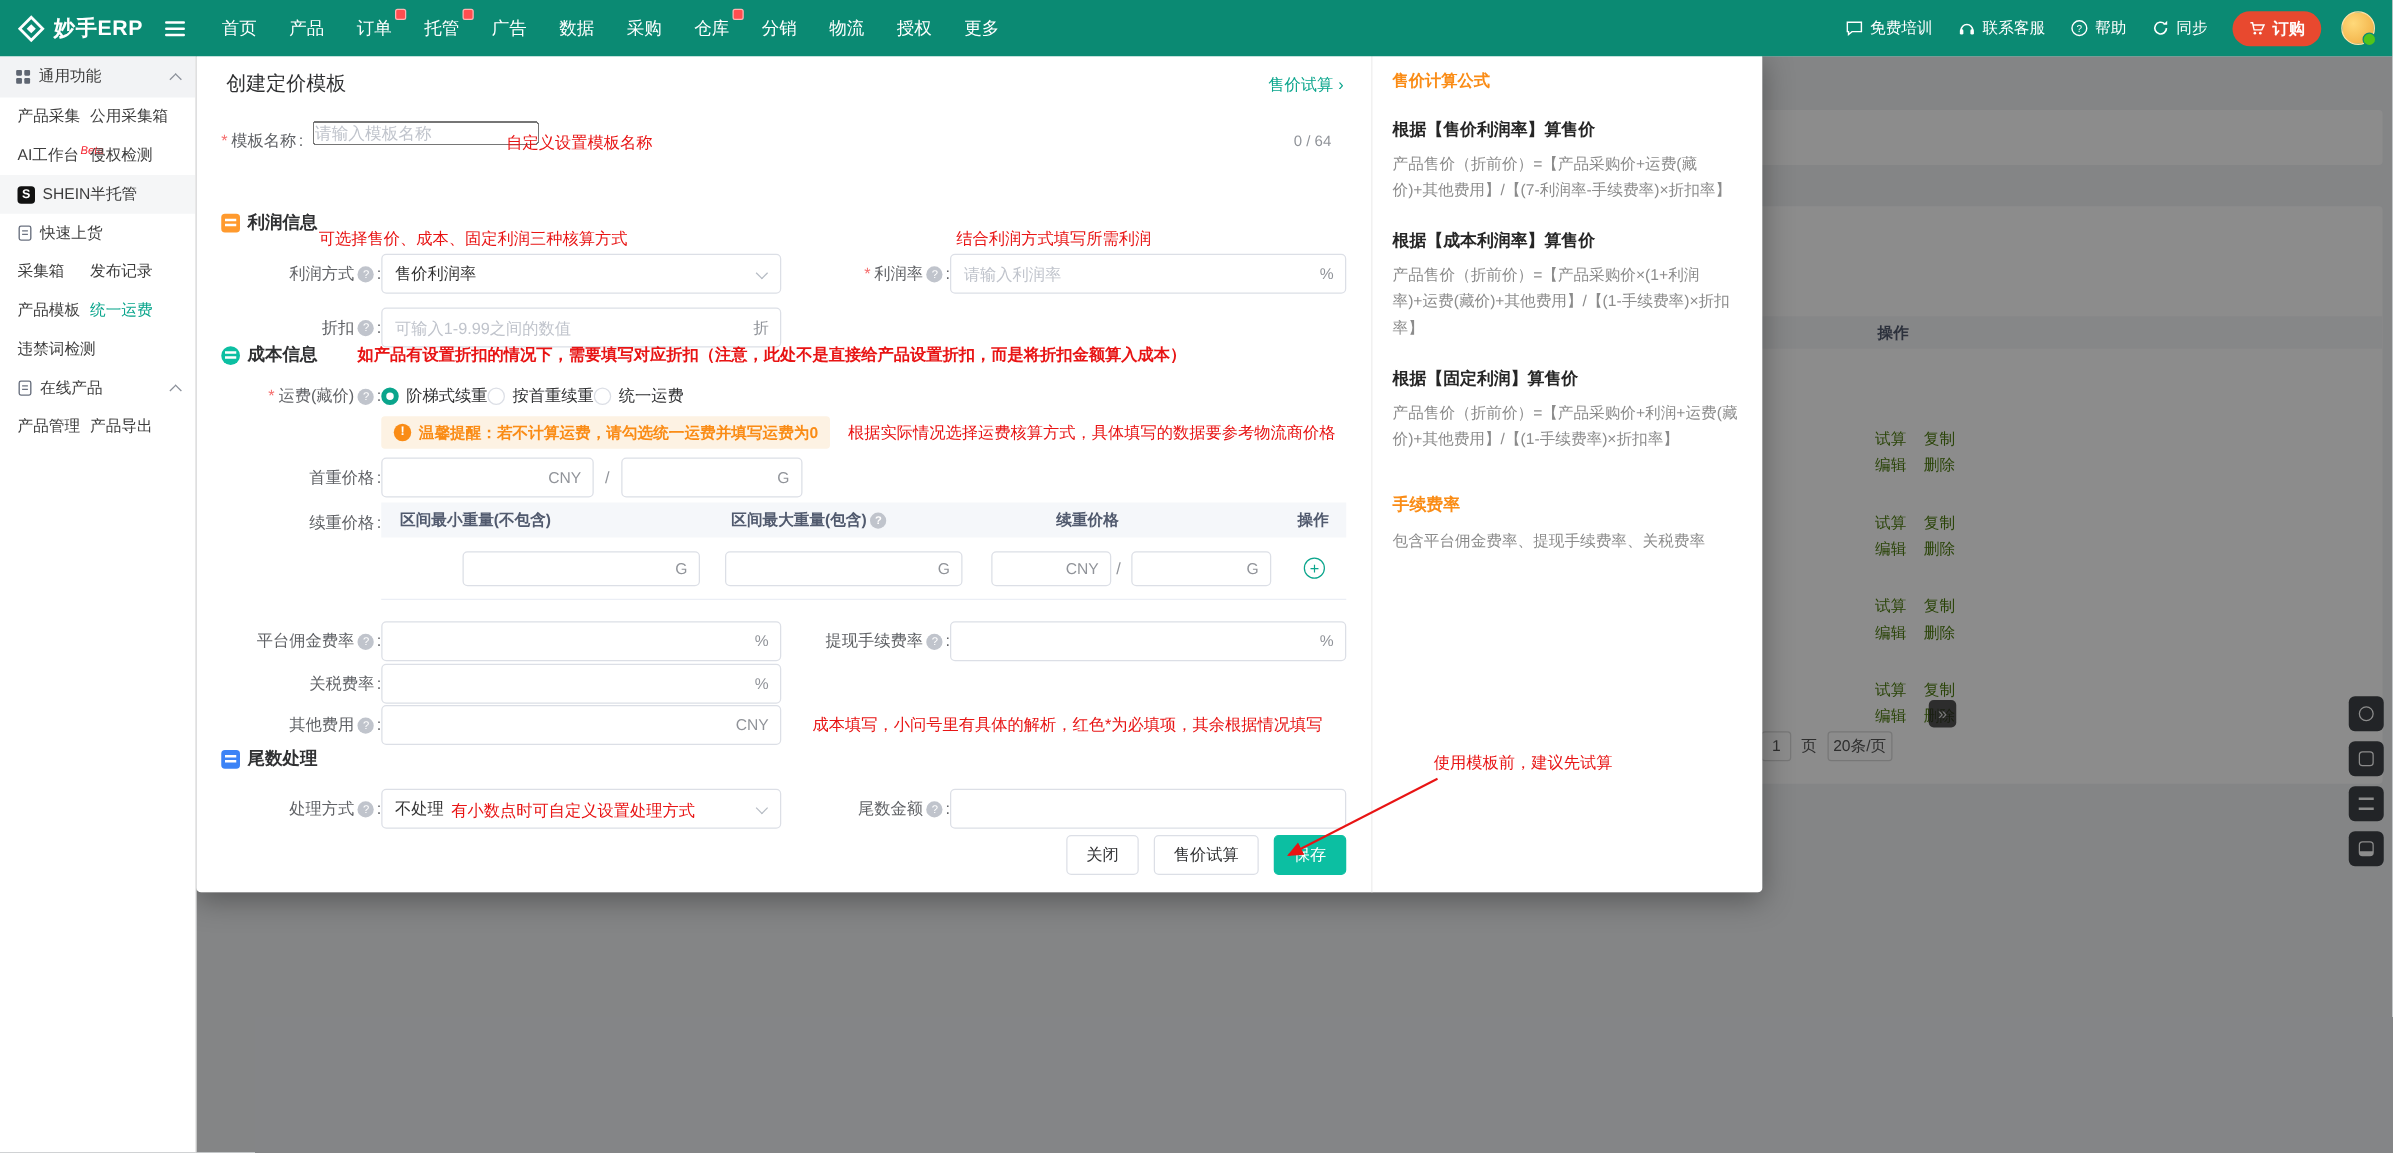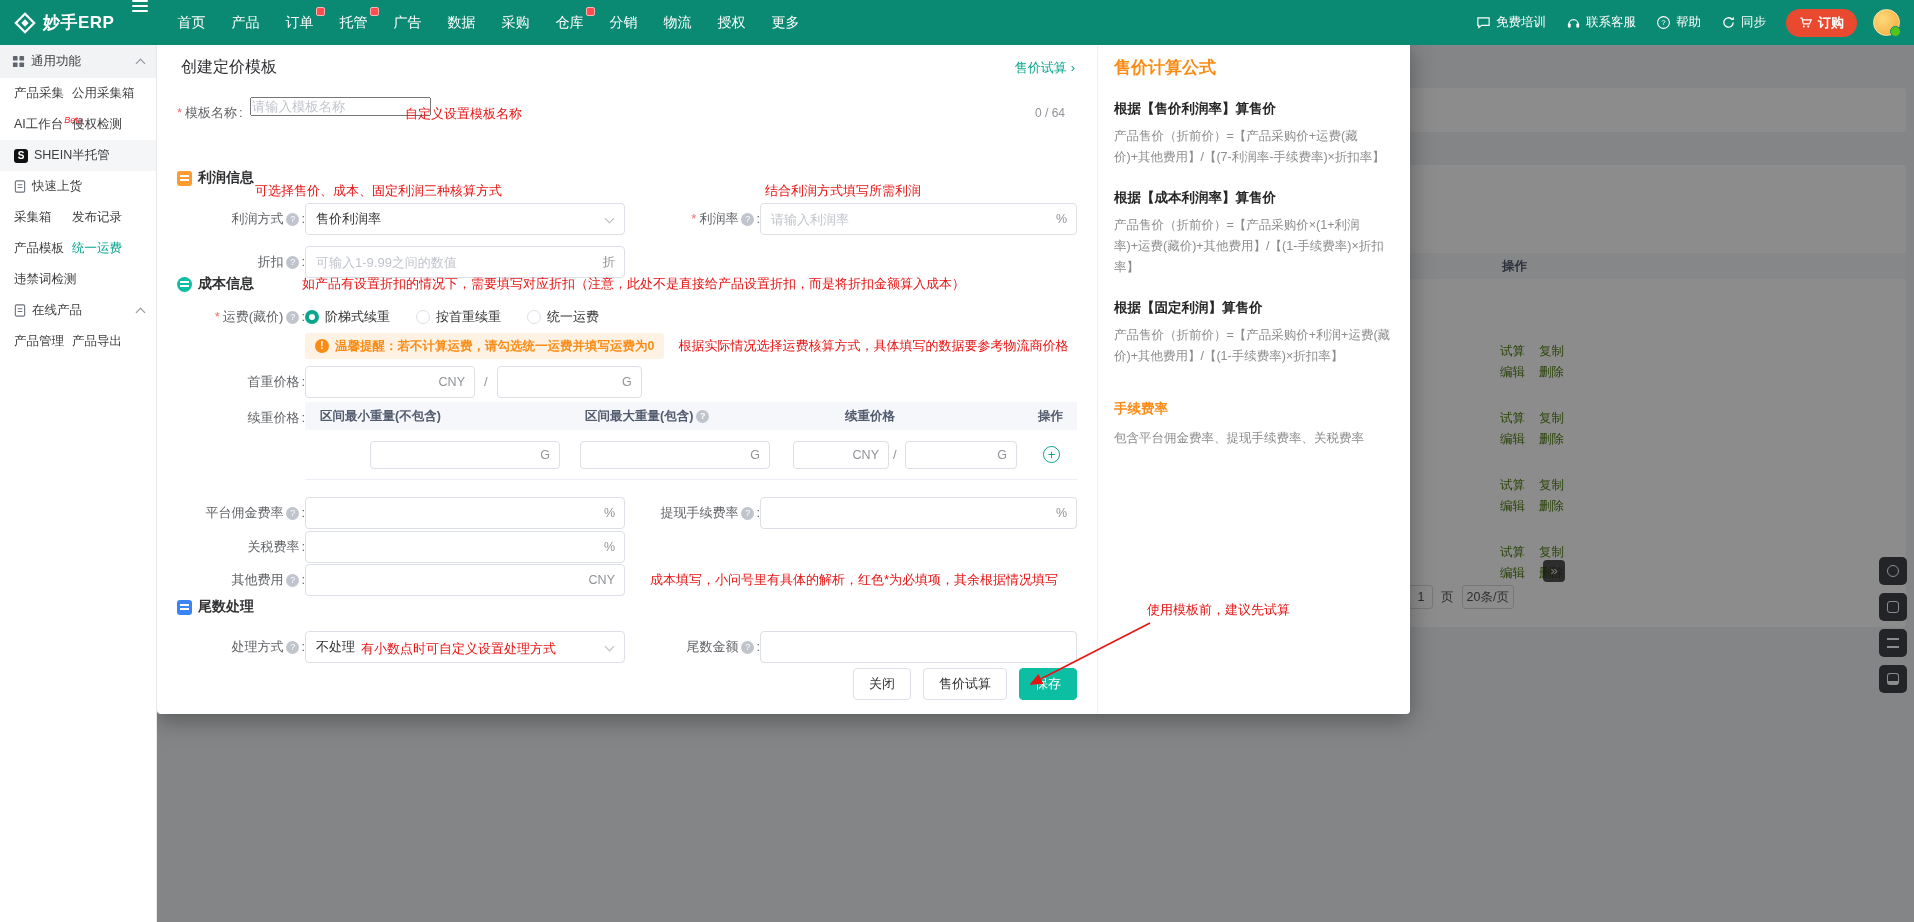--- a/index.html
+++ b/index.html
@@ -1,21 +1,21 @@
 <!DOCTYPE html>
 <html><head>
 <meta charset="utf-8">
 <style>
 *{margin:0;padding:0;box-sizing:border-box}
 html,body{width:1914px;height:922px;overflow:hidden}
 body{font-family:"Liberation Sans","DejaVu Sans",sans-serif;font-size:13px;color:#333;background:#f0f2f5}
 .screen{position:relative;width:1914px;height:922px;background:#f0f2f5;overflow:hidden}
 
 
-.navbar{position:absolute;top:0;left:0;right:0;height:45px;background:#0b8a73;display:flex;color:#fff;padding:0 14px;z-index:30}
+.navbar{position:absolute;top:0;left:0;right:0;height:45px;background:#0b8a73;display:flex;align-items:center;color:#fff;padding:0 14px;z-index:30}
 .brand{display:flex;align-items:center;gap:7px;margin-right:18px;cursor:pointer}
 .brand-name{font-size:17px;font-weight:bold;letter-spacing:.5px}
 .hamburger{width:16px;height:12px;display:inline-flex;flex-direction:column;justify-content:space-between;margin-right:16px;cursor:pointer}
 .hamburger i{display:block;height:2px;background:#fff;border-radius:1px}
 .nav-items{display:flex;align-items:center}
 .nav-item{position:relative;padding:0 13px;font-size:14px;line-height:45px;color:#fff;text-decoration:none;cursor:pointer;white-space:nowrap}
 .nav-badge{position:absolute;top:7px;right:1px;width:9px;height:9px;background:#ff4d4f;border-radius:2px;border:1px solid #ffb3b3}
 .nav-right{margin-left:auto;display:flex;align-items:center}
 .nav-right-item{display:flex;align-items:center;gap:5px;margin-left:20px;font-size:12.5px;color:#fff;text-decoration:none;cursor:pointer;white-space:nowrap}
 .subscribe-btn{display:flex;align-items:center;gap:5px;margin-left:20px;background:#e8492f;border-radius:15px;padding:5px 13px;font-size:13px;font-weight:bold;cursor:pointer}
@@ -104,23 +104,23 @@
 .sec-ic.blue{background:#3c83f6}
 .sec-ic::after{content:"";position:absolute;left:3px;right:3px;top:4px;height:2px;background:#fff;box-shadow:0 4px 0 #fff}
 
 .profit-header{top:127px}
 .profit-ann{top:141px;height:16px}
 .ann-left{position:absolute;left:78px}
 .ann-right{position:absolute;left:588px}
 .row1{top:161px;height:32px}
 .discount-row{top:204px;height:32px}
 .cost-header{top:233px}
-.cost-header .ann{margin-left:42px;font-weight:normal}
+.cost-header .ann{margin-left:26px;font-weight:bold}
 .freight-row{top:264px;height:22px}
-.radio-group{display:flex;align-items:flex-start;gap:26px}
+.radio-group{display:flex;align-items:flex-start;}
 .radio-item{display:flex;align-items:center;gap:6px;color:#303133;cursor:pointer}
 .radio{width:14px;height:14px;border-radius:50%;border:1px solid #dcdfe6;background:#fff;flex:none}
 .radio.checked{border:4px solid #0aa58c}
 .warn-row{top:291px;height:26px}
 .warn-box{margin-left:128px;display:inline-flex;align-items:center;gap:6px;background:#fdf2e3;border-radius:3px;padding:0 10px;height:26px;color:#fa8c16;font-weight:bold;font-size:12.5px;white-space:nowrap}
 .warn-ic{width:14px;height:14px;border-radius:50%;background:#fa8c16;color:#fff;font-size:10px;line-height:14px;text-align:center;flex:none}
 .warn-ic::after{content:"!"}
 .warn-row .ann{margin-left:14px}
 .fw-row{top:324px;height:32px}
 .fw-inp1{position:relative;width:170px;height:32px}
@@ -143,21 +143,21 @@
 .other-row .ann{margin-left:25px;line-height:32px}
 .tail-header{top:556px}
 .tailm-row{top:589px;height:32px}
 .sel-ann{position:absolute;left:55px;top:8px}
 .m-footer{position:absolute;top:626px;right:20px;display:flex;gap:12px}
 .btn{height:32px;border:1px solid #dcdfe6;border-radius:4px;background:#fff;color:#303133;font-size:13px;padding:0 15px;cursor:pointer;font-family:inherit}
 .btn.save{background:#0cbfa2;border-color:#0cbfa2;color:#fff}
 
 
 .fpanel{width:313px;height:672px;background:#fff;border-left:1px solid #efefef;padding:10px 16px;font-size:12.5px}
-.fp-title{color:#fa8c16;font-weight:bold;font-size:17px;margin-top:4px}
+.fp-title{color:#fa8c16;font-weight:bold;font-size:13px;margin-top:4px}
 .fp-h{margin-top:21px;font-weight:bold;color:#262626;font-size:13.5px}
 .fp-p{margin-top:8px;color:#8c8c8c;line-height:1.68}
 .fp-title2{color:#fa8c16;font-weight:bold;font-size:13.5px;margin-top:33px}
 .fp-p2{margin-top:10px;color:#8c8c8c;line-height:1.68}
 
 
 .anno-layer{position:absolute;inset:0;z-index:40;pointer-events:none}
 .trial-tip{position:absolute;left:1147px;top:601px;color:#e81414;font-size:13px;white-space:nowrap}
 </style>
 </head>

